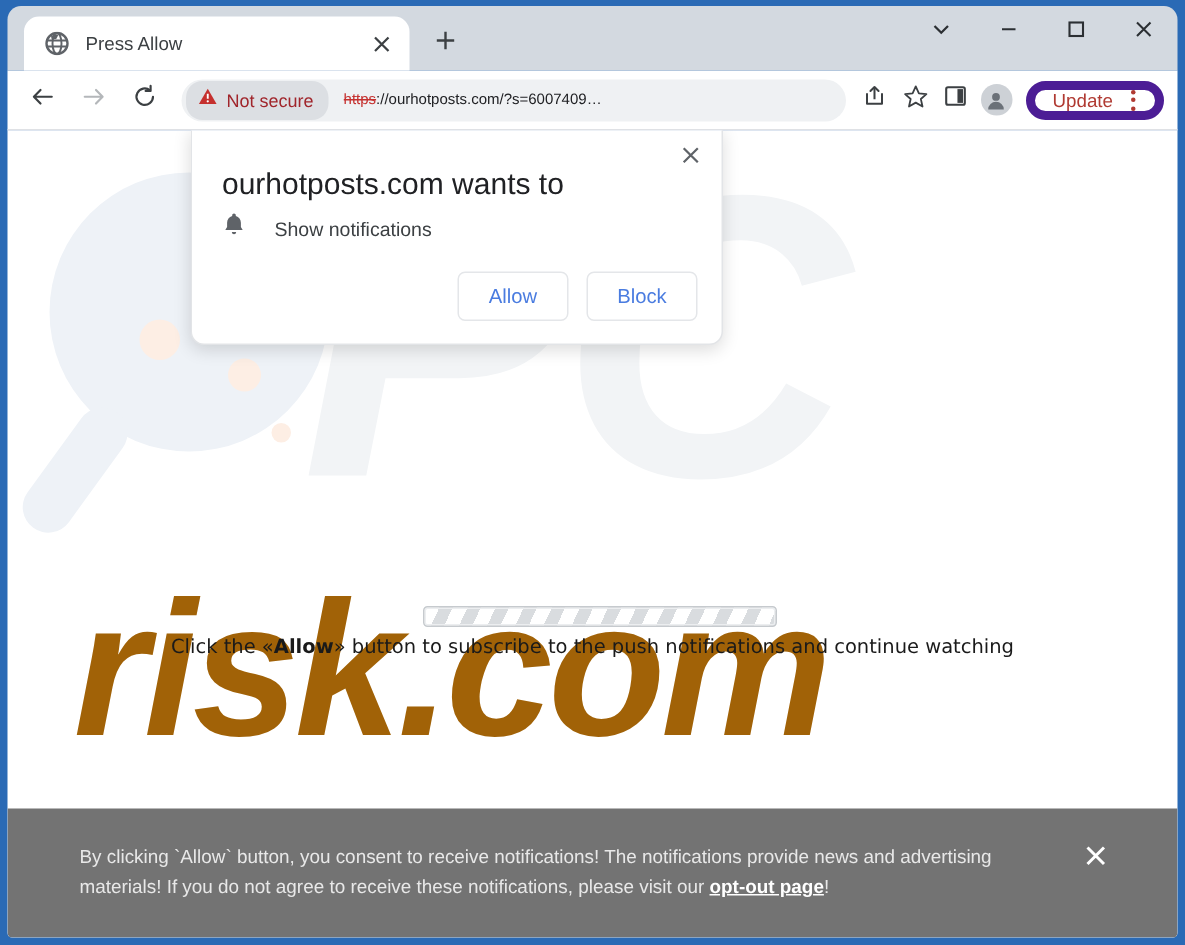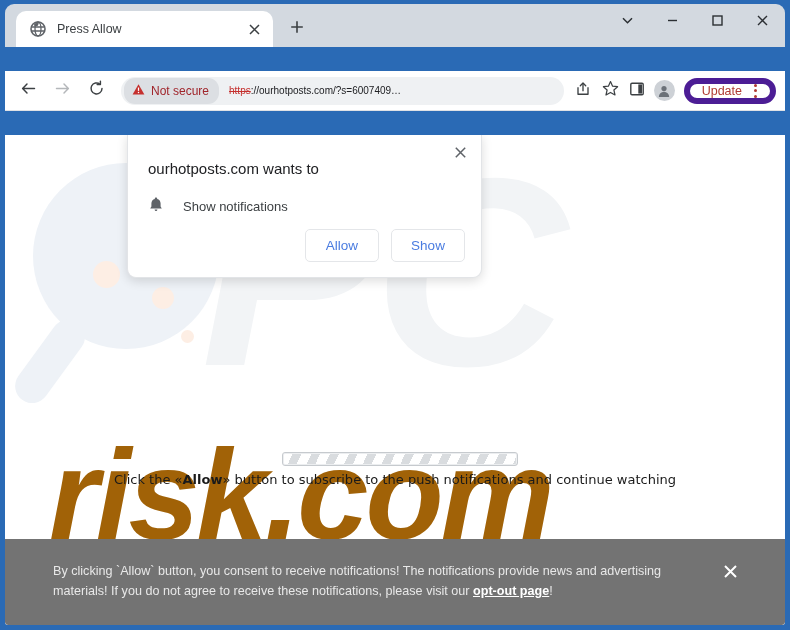--- a/index.html
+++ b/index.html
@@ -8,21 +8,21 @@
     font-family: "Liberation Sans", sans-serif;
     background: #2a6ab5;
     overflow: hidden;
   }
 
   
   .window {
     position: absolute; inset: 0;
     background: #2a6ab5;
     padding: 4px 5px 5px 5px;
-    display: flex; flex-direction: column; gap: 24px;
+    display: flex; flex-direction: column;
   }
 
   
   .tabstrip {
     height: 43px;
     background: #d3d9e0;
     border-top-left-radius: 9px;
     border-top-right-radius: 9px;
     display: flex; align-items: flex-end;
     position: relative;
@@ -217,26 +217,26 @@
     box-shadow: 0 3px 11px rgba(0,0,0,0.14);
     padding: 0 16px;
   }
   .perm-close {
     position: absolute; right: 8px; top: 7px;
     width: 26px; height: 26px;
     display: flex; align-items: center; justify-content: center;
     border-radius: 50%;
   }
   .perm-title {
-    font-size: 15px; color: #202124;
+    font-size: 20px; color: #202124;
     padding-top: 26px; padding-left: 4px;
   }
   .perm-row {
     display: flex; align-items: center;
-    margin-top: 19px; padding-left: 4px;
+    margin-top: 6px; padding-left: 4px;
   }
   .perm-rowlabel {
     font-size: 13px; color: #3c4043;
     margin-left: 19px;
   }
   .perm-actions {
     position: absolute; right: 16px; bottom: 15px;
     display: flex; gap: 12px;
   }
   .perm-btn {
@@ -453,21 +453,21 @@
           <svg width="16" height="17" viewBox="0 0 16 17">
             <path d="M8 1.4 C8.7 1.4 9.2 1.9 9.2 2.5 V3 C11.3 3.5 12.6 5.3 12.6 7.5 V10.4 L13.8 12.4 H2.2 L3.4 10.4 V7.5 C3.4 5.3 4.7 3.5 6.8 3 V2.5 C6.8 1.9 7.3 1.4 8 1.4 Z" fill="#5f6368"></path>
             <path d="M6.6 13.6 H9.4 C9.4 14.5 8.8 15.1 8 15.1 C7.2 15.1 6.6 14.5 6.6 13.6 Z" fill="#5f6368"></path>
           </svg>
         </span>
         <span class="perm-rowlabel">Show notifications</span>
       </div>
 
       <div class="perm-actions">
         <button class="perm-btn">Allow</button>
-        <button class="perm-btn">Show</button>
+        <button class="perm-btn">Block</button>
       </div>
     </div>
 
     <div class="banner">
       <div class="banner-text"><span>By clicking `Allow` button, you consent to receive notifications! The notifications provide news and advertising materials! If you do not agree to receive these notifications, please visit our </span><a href="#">opt-out page</a><span>!</span></div>
       <div class="banner-close">
         <span>
           <svg width="15" height="15" viewBox="0 0 15 15">
             <path d="M2 2 L13 13 M13 2 L2 13" stroke="#ffffff" stroke-width="2" fill="none"></path>
           </svg>

